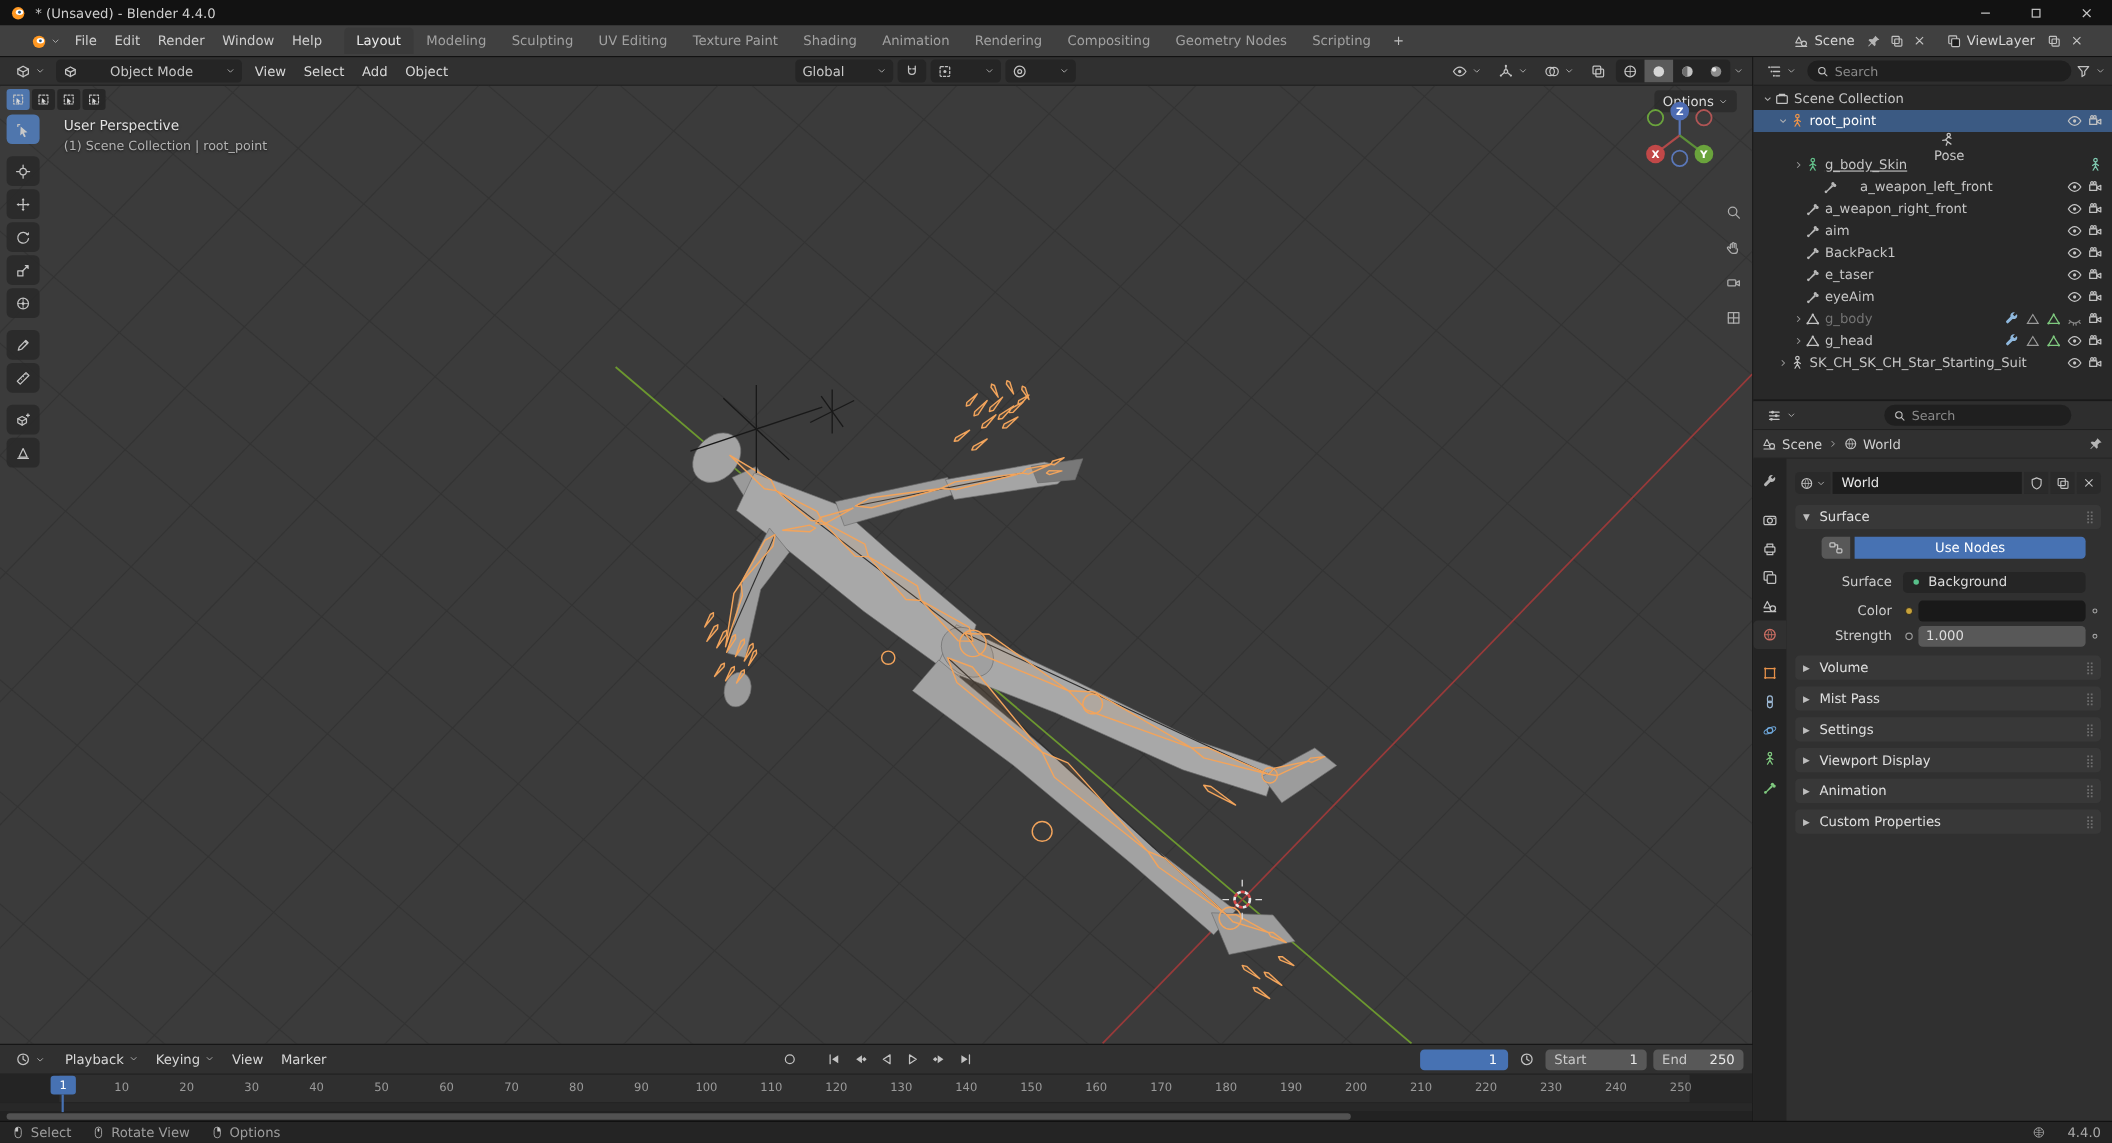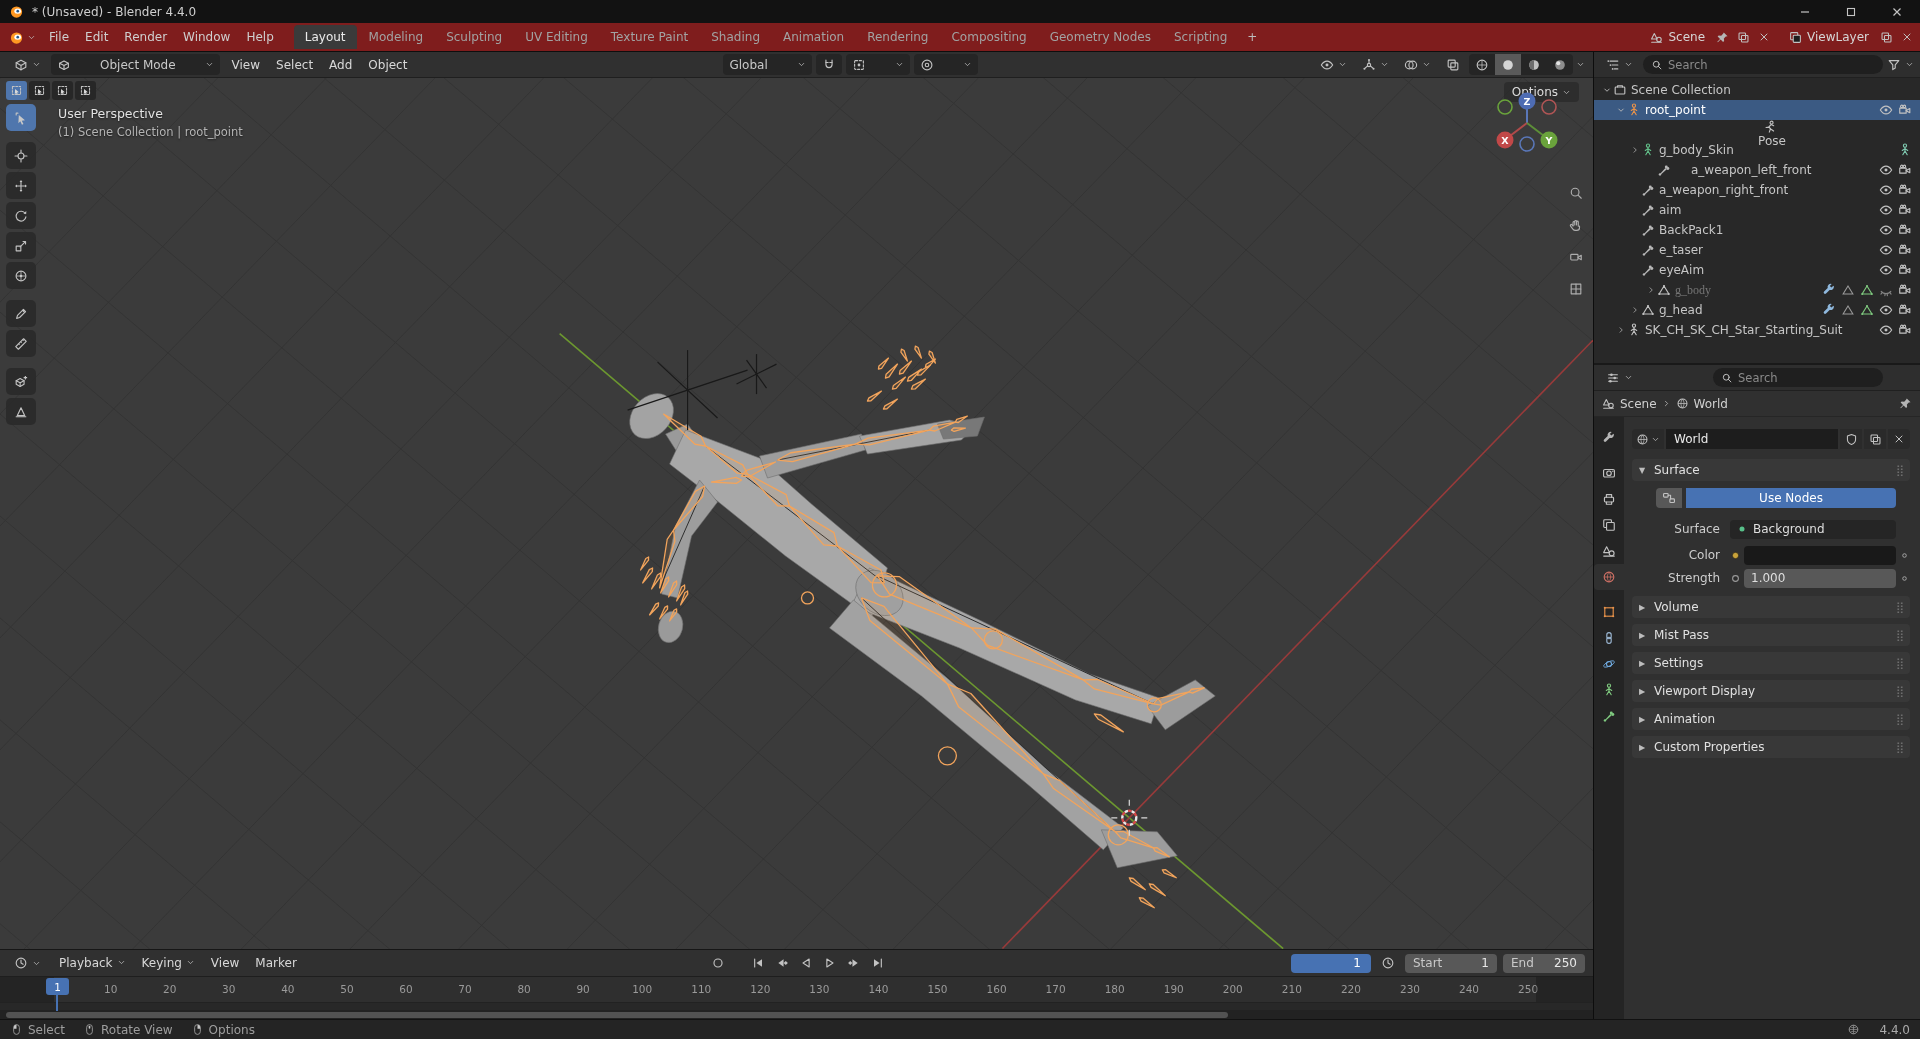--- a/index.html
+++ b/index.html
@@ -10,21 +10,21 @@
   .icon { display:inline-flex; align-items:center; justify-content:center; line-height:0; flex:none; }
   .icon svg { display:block; }
 
   
   .titlebar { height:23px; background:#121212; display:flex; align-items:center; padding-left:9px; gap:8px; }
   .titlebar .title { font-size:12px; color:#cfcfcf; }
   .win-controls { margin-left:auto; display:flex; height:100%; }
   .win-btn { width:46px; display:flex; align-items:center; justify-content:center; color:#c4c4c4; }
 
   
-  .topbar { height:29px; background:#7f1d1d; display:flex; align-items:center; padding:0 4px; border-bottom:1px solid #0e0e0e; }
+  .topbar { height:29px; background:#404040; display:flex; align-items:center; padding:0 23px; border-bottom:1px solid #0e0e0e; }
   .logo-btn { display:flex; align-items:center; gap:3px; padding:2px 5px; border-radius:3px; }
   .menu-item { padding:4px 8px; border-radius:3px; color:#cfcfcf; }
   .wtabs { display:flex; align-items:center; margin-left:12px; gap:1px; }
   .wtab { padding:5px 11px; color:#a2a2a2; border-radius:4px 4px 0 0; white-space:nowrap; }
   .wtab.active { background:#3a3a3a; color:#ebebeb; }
   .wtab.add { color:#bdbdbd; padding:5px 8px; }
   .topbar-right { margin-left:auto; display:flex; align-items:center; gap:3px; }
   .tb-widget { display:flex; align-items:center; gap:5px; padding:2px 5px; }
   .tb-name { color:#d6d6d6; }
   .mini-btn { display:flex; align-items:center; justify-content:center; width:18px; height:18px; border-radius:3px; }
@@ -989,21 +989,21 @@
               <span class="icon">
                 <svg width="14" height="14" viewBox="0 0 16 16">
                   <circle cx="9.8" cy="3" r="1.7" stroke="#c2c2c2" fill="none" stroke-width="1.3" stroke-linecap="round" stroke-linejoin="round"></circle>
                   <path d="M9.2 5.2L6.6 8l2 2-1.4 3.8M6.8 8.2l-3.3.4M8.8 10.2l3.3 2.4M9.2 5.2l3 1.4" stroke="#c2c2c2" fill="none" stroke-width="1.3" stroke-linecap="round" stroke-linejoin="round"></path>
                 </svg>
               </span>
               <span class="lbl">Pose</span>
               <span class="spacer"></span>
               <span class="ric"></span>
             </div>
-            <div class="orow" style="padding-left: 34px;">
+            <div class="orow" style="padding-left: 34px; text-decoration: underline;">
               <span class="exp">
                 <svg width="10" height="10" viewBox="0 0 16 16">
                   <path d="M6 4l4 4-4 4" stroke="#9a9a9a" fill="none" stroke-width="1.5"></path>
                 </svg>
               </span>
               <span class="icon">
                 <svg width="14" height="14" viewBox="0 0 16 16">
                   <circle cx="8" cy="3" r="1.8" stroke="#63c08a" fill="none" stroke-width="1.3"></circle>
                   <path d="M8 5v4.2M8 6.4L4.9 8.5M8 6.4l3.1 2.1M8 9.2l-2.5 4.2M8 9.2l2.5 4.2" stroke="#63c08a" fill="none" stroke-width="1.3" stroke-linecap="round"></path>
                 </svg>
@@ -1186,21 +1186,21 @@
                 <span class="icon">
                   <svg width="14" height="14" viewBox="0 0 16 16">
                     <path d="M2 5.8h7.3v5.8H2z" stroke="#c2c2c2" fill="none" stroke-width="1.3" stroke-linecap="round" stroke-linejoin="round"></path>
                     <path d="M9.3 8.5l4.2-2.2v4.8L9.3 8.9" stroke="#c2c2c2" fill="none" stroke-width="1.3" stroke-linecap="round" stroke-linejoin="round"></path>
                     <circle cx="4.3" cy="3.9" r="1.4" stroke="#c2c2c2" fill="none" stroke-width="1.3" stroke-linecap="round" stroke-linejoin="round"></circle>
                     <circle cx="7.3" cy="3.9" r="1.4" stroke="#c2c2c2" fill="none" stroke-width="1.3" stroke-linecap="round" stroke-linejoin="round"></circle>
                   </svg>
                 </span>
               </span>
             </div>
-            <div class="orow dim" style="padding-left: 50px; font-family: Liberation Serif, serif;">
+            <div class="orow dim" style="padding-left: 34px;">
               <span class="exp">
                 <svg width="10" height="10" viewBox="0 0 16 16">
                   <path d="M6 4l4 4-4 4" stroke="#9a9a9a" fill="none" stroke-width="1.5"></path>
                 </svg>
               </span>
               <span class="icon">
                 <svg width="14" height="14" viewBox="0 0 16 16">
                   <path d="M8 3.4l5.6 9.2H2.4z" stroke="#c2c2c2" fill="none" stroke-width="1.3" stroke-linecap="round" stroke-linejoin="round"></path>
                   <circle cx="8" cy="3.4" r="1.2" fill="#c2c2c2"></circle>
                   <circle cx="2.6" cy="12.6" r="1.2" fill="#c2c2c2"></circle>

